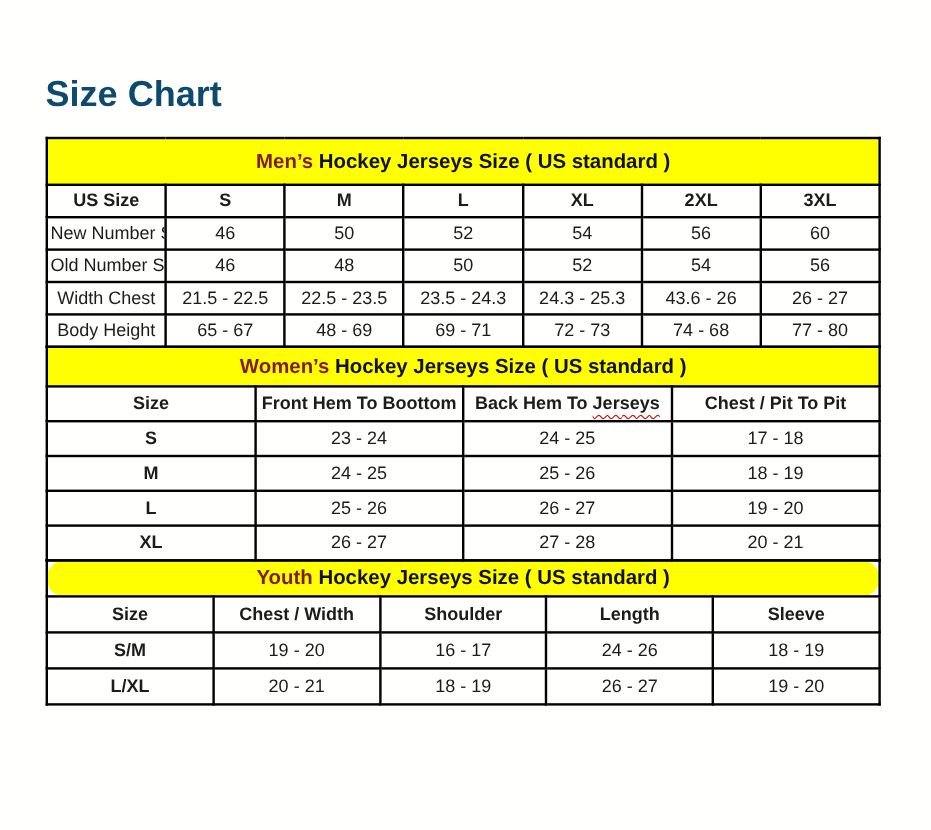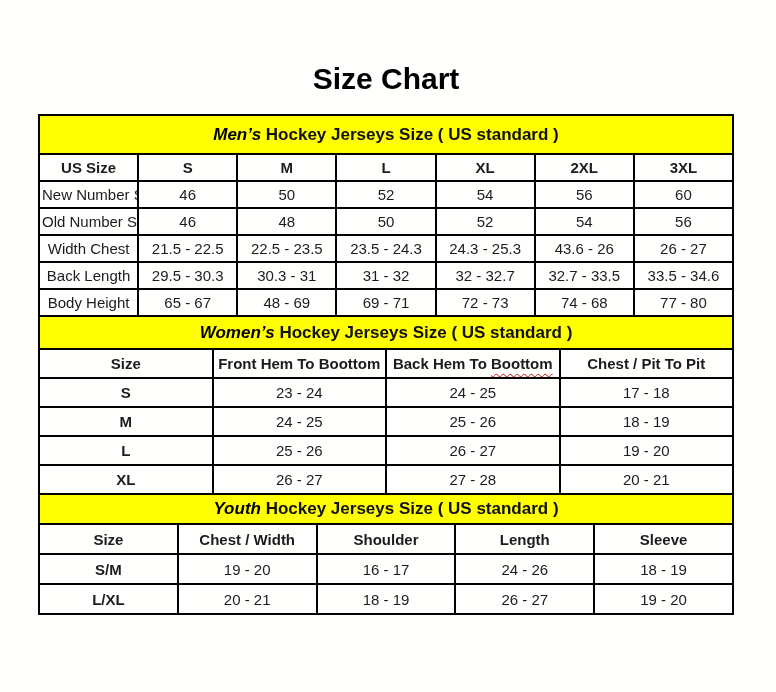--- a/index.html
+++ b/index.html
@@ -10,24 +10,23 @@
   body {
     width: 776px;
     height: 692px;
     overflow: hidden;
     font-family: "Liberation Sans", sans-serif;
     color: #1c1c1c;
   }
   .page-title {
     margin: 62px 0 18px 38px;
     width: 696px;
-    text-align: center;
     font-size: 30px;
     font-weight: bold;
-    color: #000000;
+    color: #0c4a6e;
     letter-spacing: 0px;
   }
   .stack {
     margin-left: 38px;
     width: 696px;
   }
   table.size-table {
     border-collapse: collapse;
     table-layout: fixed;
     width: 100%;
@@ -45,22 +44,22 @@
     white-space: nowrap;
   }
   th.banner {
     background: #ffff00;
     font-size: 17px;
     font-weight: bold;
     color: #111111;
   }
   #sec-mens   th.banner { height: 37px; }
   #sec-womens th.banner { height: 31px; }
-  #sec-youth  th.banner { height: 28px; }
-  .banner .hl { color: #000000; font-style: italic; }
+  #sec-youth  th.banner { height: 28px; border-radius: 15px; }
+  .banner .hl { color: #7f1d1d; }
   tr.cols th {
     font-size: 15px;
     font-weight: bold;
   }
   tr.cols th:first-child { width: 20.6%; }
   #sec-mens   tr.cols th, #sec-mens   tbody td { height: 25px; margin-left: 16px; }
   #sec-womens tr.cols th, #sec-womens tbody td { height: 27px; }
   #sec-youth  tr.cols th, #sec-youth  tbody td { height: 28px; }
   tbody td {
     font-size: 15px;
@@ -121,49 +120,40 @@
           <tr>
             <td>Width Chest</td>
             <td>21.5 - 22.5</td>
             <td>22.5 - 23.5</td>
             <td>23.5 - 24.3</td>
             <td>24.3 - 25.3</td>
             <td>43.6 - 26</td>
             <td>26 - 27</td>
           </tr>
           <tr>
-            <td>Back Length</td>
-            <td>29.5 - 30.3</td>
-            <td>30.3 - 31</td>
-            <td>31 - 32</td>
-            <td>32 - 32.7</td>
-            <td>32.7 - 33.5</td>
-            <td>33.5 - 34.6</td>
-          </tr>
-          <tr>
             <td>Body Height</td>
             <td>65 - 67</td>
             <td>48 - 69</td>
             <td>69 - 71</td>
             <td>72 - 73</td>
             <td>74 - 68</td>
             <td>77 - 80</td>
           </tr>
         </tbody>
     </table>
 
     <table class="size-table bold-first" id="sec-womens">
       <thead>
         <tr>
           <th class="banner" colspan="4"><span class="hl">Women’s</span><span> Hockey Jerseys Size ( US standard )</span></th>
         </tr>
         <tr class="cols">
             <th>Size</th>
             <th>Front Hem To Boottom</th>
-            <th><span>Back Hem To </span><span class="squiggle">Boottom</span></th>
+            <th><span>Back Hem To </span><span class="squiggle">Jerseys</span></th>
             <th>Chest / Pit To Pit</th>
           </tr>
       </thead>
       <tbody>
           <tr>
             <td>S</td>
             <td>23 - 24</td>
             <td>24 - 25</td>
             <td>17 - 18</td>
           </tr>

